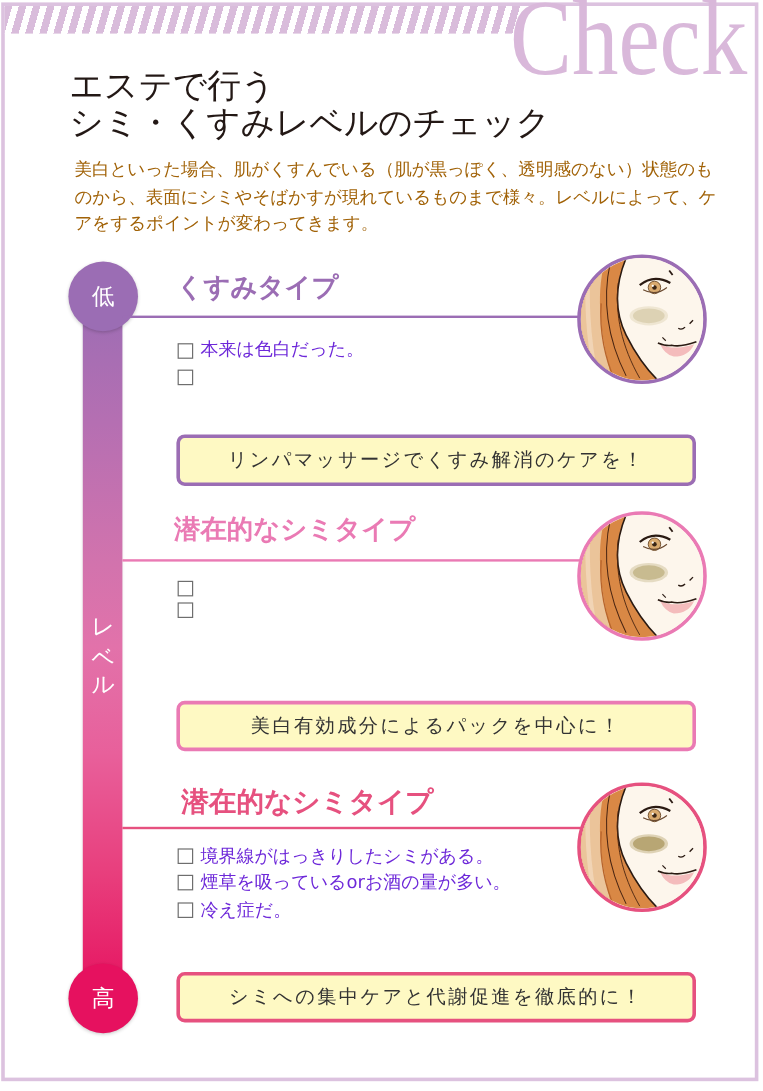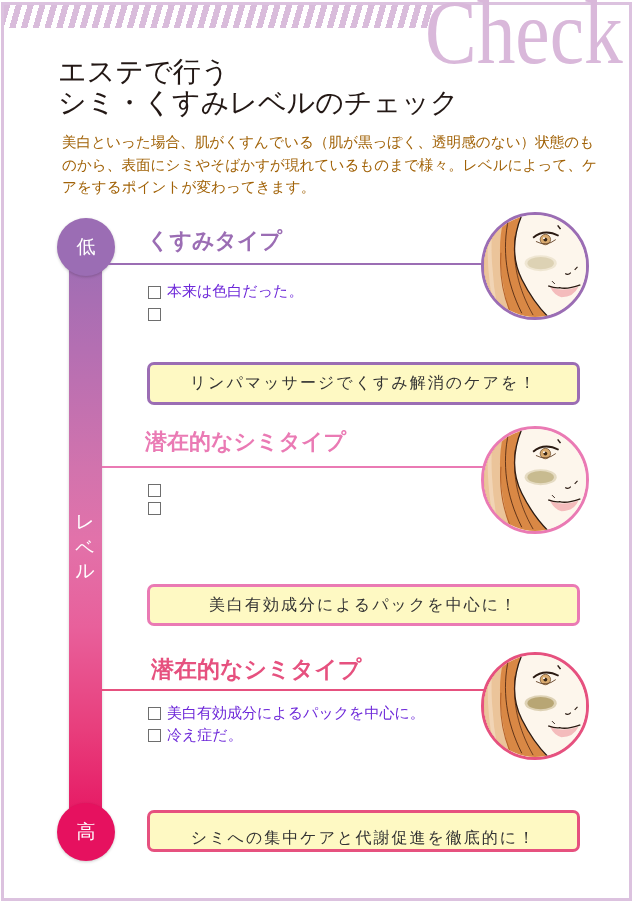--- a/index.html
+++ b/index.html
@@ -148,28 +148,32 @@
     </svg>
   </div>
 </section>
 
 <section style="--accent: #e6517f;">
   <div class="abs heading" style="left:151px;top:655px;font-size:23px;">潜在的なシミタイプ</div>
   <div class="abs rule" style="top:689px;"></div>
   <div class="abs list" style="left:147px;top:702px;line-height:22.3px;">
     <div class="item">
       <span class="cb"></span>
-      <span class="item-text">美白有効成分によるパックを中心に。</span>
+      <span class="item-text">境界線がはっきりしたシミがある。</span>
+    </div>
+    <div class="item">
+      <span class="cb"></span>
+      <span class="item-text">煙草を吸っているorお酒の量が多い。</span>
     </div>
     <div class="item">
       <span class="cb"></span>
       <span class="item-text">冷え症だ。</span>
     </div>
   </div>
-  <div class="abs callout" style="top:810px;height:42px;align-items:flex-end;">
+  <div class="abs callout" style="top:810px;height:42px;">
     <span>シミへの集中ケアと代謝促進を徹底的に！</span>
   </div>
   <div class="abs face" style="top: 652px; --spot: #b8a674;">
     <svg viewBox="0 0 108 108">
       <rect width="108" height="108" fill="#fdf6ec"></rect>
       <path d="M0,0 L40,0 C31,22 29,46 40,68 C49,86 58,98 68,108 L0,108 Z" fill="#d98845"></path>
       <path d="M0,0 L22,0 C14,28 15,58 28,108 L0,108 Z" fill="#ebc49a"></path>
       <path d="M8,0 C4,30 6,70 14,108" stroke="#f3dcc0" stroke-width="4" fill="none" opacity=".7"></path>
       <path d="M18,40 C16,65 22,90 30,108" stroke="#b8652c" stroke-width="1.2" fill="none"></path>
       <path d="M40,0 C31,22 29,46 40,68 C49,86 58,98 68,108" stroke="#2a1a12" stroke-width="1.4" fill="none"></path>

